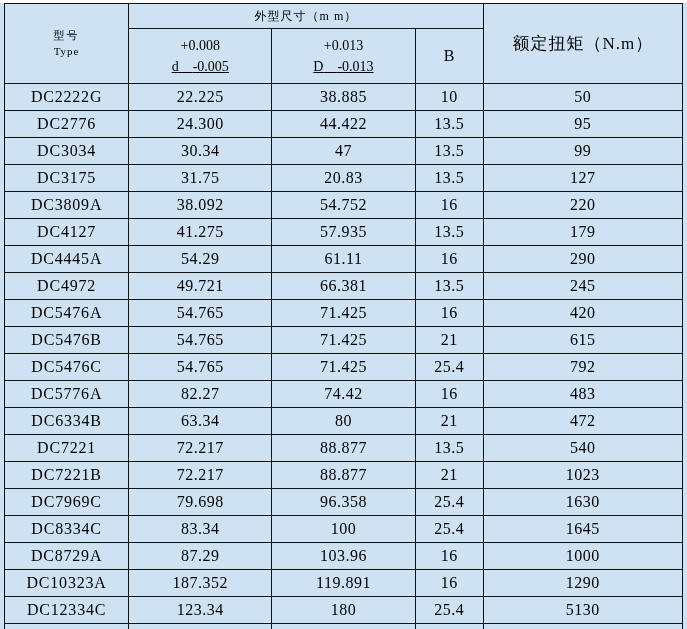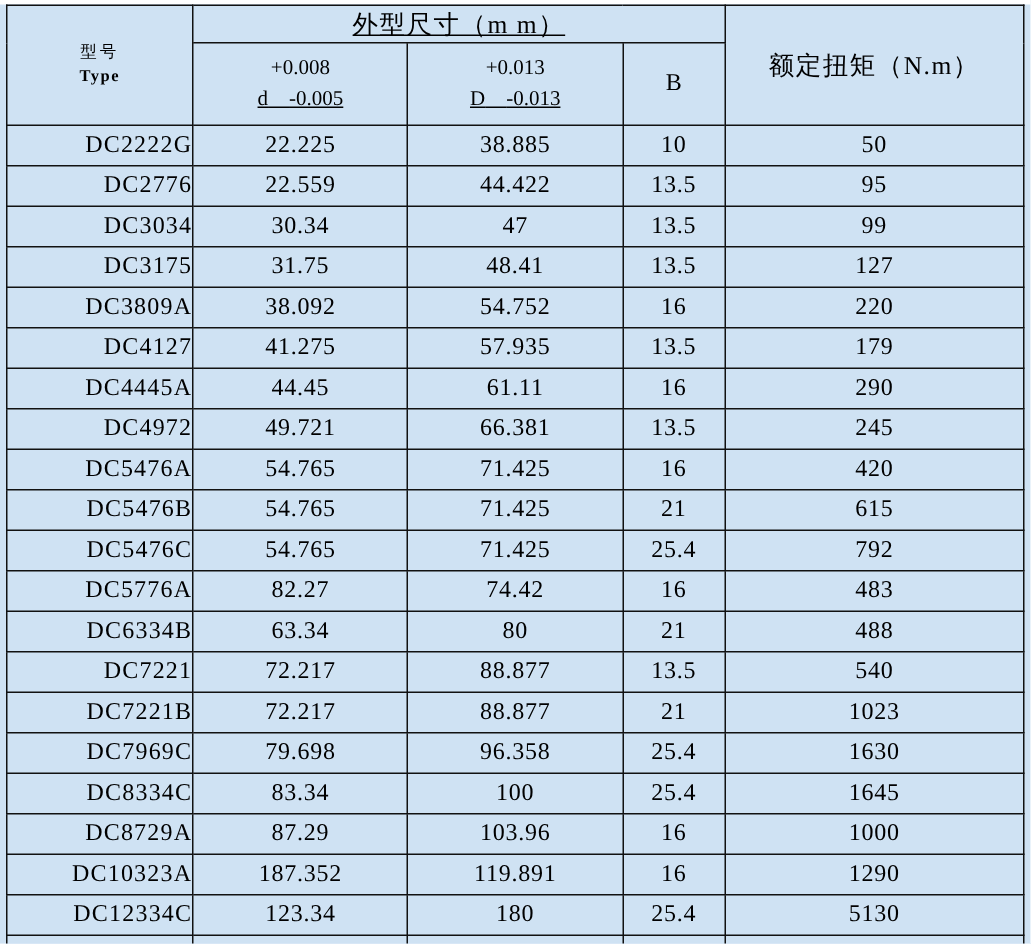--- a/index.html
+++ b/index.html
@@ -39,27 +39,26 @@
   col.c2 { width: 143px; }
   col.c3 { width: 68px; }
   col.c4 { width: 199px; }
 
   .hdr-type {
     font-size: 11px;
     line-height: 1.45;
     height: 78px;
   }
   .hdr-type .l1 { letter-spacing: 2px; }
-  .hdr-type .l2 { letter-spacing: 1px; font-weight: bold; }
+  .hdr-type .l2 { letter-spacing: 1px; }
 
   .hdr-dim {
-    font-size: 17px;
+    font-size: 12px;
     height: 24px;
     letter-spacing: 1px;
-    text-decoration: underline;
   }
   .hdr-torque {
     font-size: 17px;
     height: 78px;
     letter-spacing: 1px;
   }
   .hdr-tol {
     font-size: 14px;
     height: 54px;
     line-height: 1.5;
@@ -77,21 +76,20 @@
     font-size: 16px;
     height: 54px;
   }
   td.cell {
     font-size: 16px;
     height: 26px;
     letter-spacing: 0.5px;
   }
   td.cell.model {
     letter-spacing: 0.8px;
-    text-align: right;
   }
 </style>
 </head>
 <body>
 
 <div class="sheet">
   <table class="spec">
     <colgroup>
       <col class="c0">
         <col class="c1">
@@ -123,56 +121,56 @@
     <tbody id="tbody">
         <tr>
           <td class="cell model">DC2222G</td>
           <td class="cell">22.225</td>
           <td class="cell">38.885</td>
           <td class="cell">10</td>
           <td class="cell">50</td>
         </tr>
         <tr>
           <td class="cell model">DC2776</td>
-          <td class="cell">22.559</td>
+          <td class="cell">24.300</td>
           <td class="cell">44.422</td>
           <td class="cell">13.5</td>
           <td class="cell">95</td>
         </tr>
         <tr>
           <td class="cell model">DC3034</td>
           <td class="cell">30.34</td>
           <td class="cell">47</td>
           <td class="cell">13.5</td>
           <td class="cell">99</td>
         </tr>
         <tr>
           <td class="cell model">DC3175</td>
           <td class="cell">31.75</td>
-          <td class="cell">48.41</td>
+          <td class="cell">20.83</td>
           <td class="cell">13.5</td>
           <td class="cell">127</td>
         </tr>
         <tr>
           <td class="cell model">DC3809A</td>
           <td class="cell">38.092</td>
           <td class="cell">54.752</td>
           <td class="cell">16</td>
           <td class="cell">220</td>
         </tr>
         <tr>
           <td class="cell model">DC4127</td>
           <td class="cell">41.275</td>
           <td class="cell">57.935</td>
           <td class="cell">13.5</td>
           <td class="cell">179</td>
         </tr>
         <tr>
           <td class="cell model">DC4445A</td>
-          <td class="cell">44.45</td>
+          <td class="cell">54.29</td>
           <td class="cell">61.11</td>
           <td class="cell">16</td>
           <td class="cell">290</td>
         </tr>
         <tr>
           <td class="cell model">DC4972</td>
           <td class="cell">49.721</td>
           <td class="cell">66.381</td>
           <td class="cell">13.5</td>
           <td class="cell">245</td>
@@ -203,21 +201,21 @@
           <td class="cell">82.27</td>
           <td class="cell">74.42</td>
           <td class="cell">16</td>
           <td class="cell">483</td>
         </tr>
         <tr>
           <td class="cell model">DC6334B</td>
           <td class="cell">63.34</td>
           <td class="cell">80</td>
           <td class="cell">21</td>
-          <td class="cell">488</td>
+          <td class="cell">472</td>
         </tr>
         <tr>
           <td class="cell model">DC7221</td>
           <td class="cell">72.217</td>
           <td class="cell">88.877</td>
           <td class="cell">13.5</td>
           <td class="cell">540</td>
         </tr>
         <tr>
           <td class="cell model">DC7221B</td>

